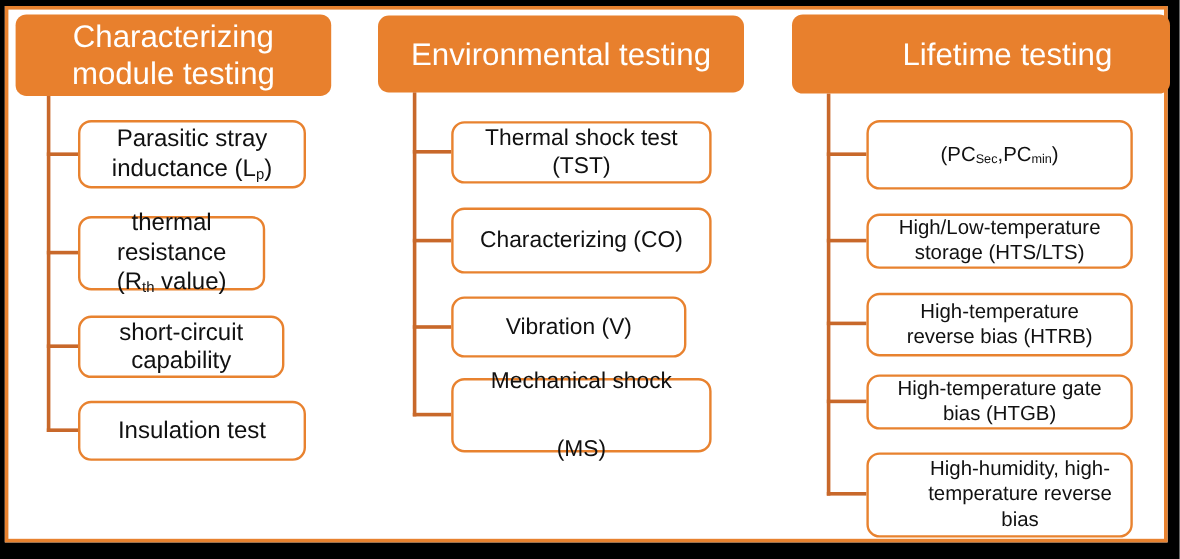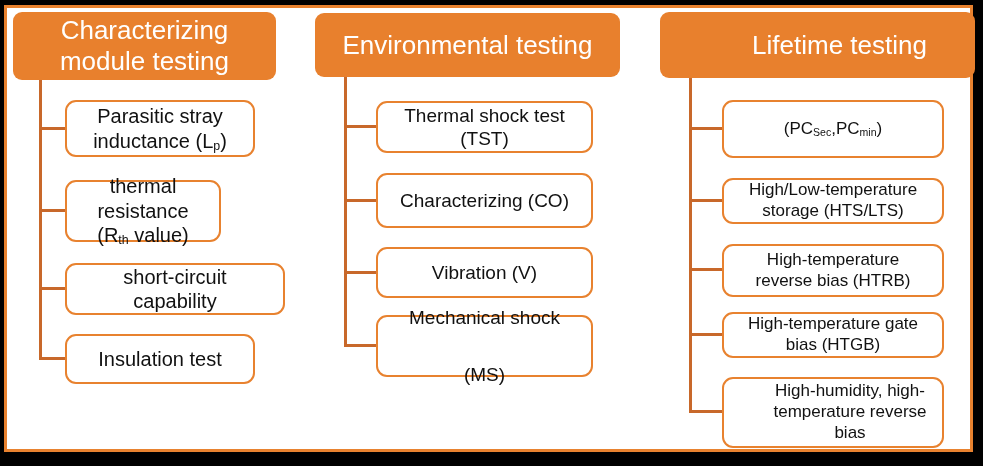--- a/index.html
+++ b/index.html
@@ -78,21 +78,21 @@
     <div class="item-box" style="left:65px; top:100px; width:190px; height:57px;">
       <div>Parasitic stray</div>
       <div><span>inductance (L</span><span class="sub">p</span><span>)</span></div>
     </div>
 
     <div class="item-box" style="left:65px; top:180px; width:156px; height:62px;align-items:center;">
       <div>thermal resistance</div>
       <div><span>(R</span><span class="sub">th</span><span> value)</span></div>
     </div>
 
-    <div class="item-box" style="left:65px; top:263px; width:220px; height:52px;">
+    <div class="item-box" style="left:65px; top:263px; width:172px; height:52px;">
       <div>short-circuit</div>
       <div>capability</div>
     </div>
 
     <div class="item-box" style="left:65px; top:334px; width:190px; height:50px;">
       <div>Insulation test</div>
     </div>
   </div>
 
   <div class="col2">
@@ -107,21 +107,21 @@
     <div class="hline" style="left:344px; top:344px; width:32px; height:3px;"></div>
 
     <div class="item-box" style="left:376px; top:101px; width:217px; height:52px;">
       <div>Thermal shock test (TST)</div>
     </div>
 
     <div class="item-box" style="left:376px; top:173px; width:217px; height:55px;">
       <div>Characterizing (CO)</div>
     </div>
 
-    <div class="item-box" style="left:376px; top:247px; width:217px; height:51px;">
+    <div class="item-box" style="left:376px; top:247px; width:196px; height:51px;">
       <div>Vibration (V)</div>
     </div>
 
     <div class="item-box" style="left:376px; top:315px; width:217px; height:62px;gap:33px;">
       <div>Mechanical shock</div>
       <div>(MS)</div>
     </div>
   </div>
 
   <div class="col3">

